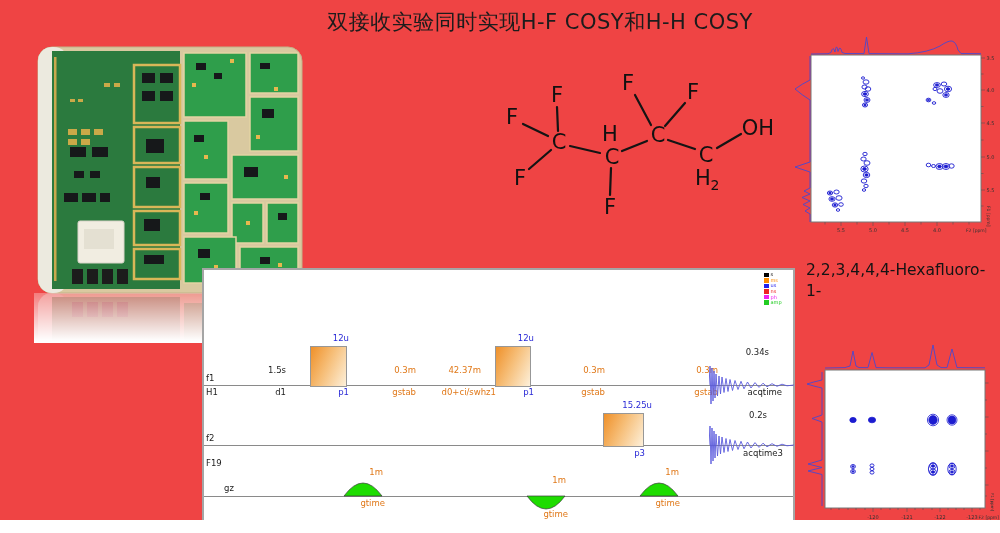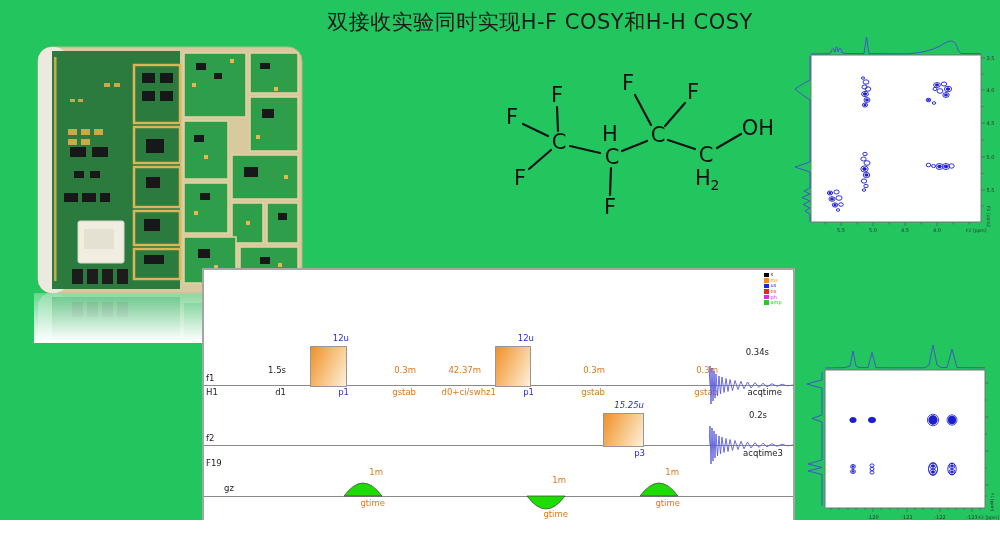--- a/index.html
+++ b/index.html
@@ -1,16 +1,16 @@
 <!DOCTYPE html>
 <html><head>
 <meta charset="utf-8">
 <style>
   html,body{margin:0;padding:0;background:#fff;}
-  .stage{position:relative;width:1000px;height:520px;background:#22c55e;overflow:hidden;
+  .stage{position:relative;width:1000px;height:520px;background:#ef4444;overflow:hidden;
          font-family:"DejaVu Sans","Liberation Sans",sans-serif;}
   .abs{position:absolute;}
   
   .slide-title{left:210px;top:8px;width:660px;text-align:center;font-size:21px;color:#1c1c1c;letter-spacing:0.5px;}
   
   .compound{left:806px;top:260px;width:194px;font-size:15.5px;line-height:21px;color:#141414;}
   
   .panel{left:202px;top:268px;width:589px;height:253px;border:2px solid #a5a5a5;background:#fff;}
   .ch-line{position:absolute;left:0;width:100%;height:1px;background:#8a8a8a;}
   .pl{position:absolute;font-size:8.5px;line-height:10px;text-align:right;white-space:nowrap;}
@@ -255,20 +255,21 @@
       <text x="53" y="204" text-anchor="middle">5.5</text>
       <text x="85" y="204" text-anchor="middle">5.0</text>
       <text x="117" y="204" text-anchor="middle">4.5</text>
       <text x="149" y="204" text-anchor="middle">4.0</text>
       <text x="178" y="204" font-size="4.5">F2 [ppm]</text>
       <text x="199" y="178" font-size="4.5" transform="rotate(90 199 178)">F1 [ppm]</text>
     </g>
   </svg>
 
   <div class="abs compound">
+    <div>2,2,3,4,4,4-Hexafluoro-1-</div>
   </div>
 
   <svg class="abs" style="left:795px;top:338px;" width="205" height="192" viewBox="0 0 205 192">
     <rect x="30" y="32" width="160" height="138" fill="#ffffff" stroke="#777" stroke-width="1"></rect>
     <path d="M30 30 L50 29.6 L55 28 L58 13 L61 28 L64 29.6 L73 29.6 L77 14.5 L81 29.6 L95 29.8 L130 29.8 L134 27 L138 7 L142 27 L146 29.6 L152 29.6 L157 11 L162 29.6 L190 29.8" fill="none" stroke="#4848d0" stroke-width="0.9"></path>
     <path d="M27 34 L27 42 Q18 44 12 46 Q18 48 27 50 L27 77 L17 80.5 L27 84 L27 122 L13 126 L27 129.5 L13 133 L27 136.5 L27 168" fill="none" stroke="#4848d0" stroke-width="0.9"></path>
     <g>
       <g fill="#1c1cd0" stroke="#1c1cd0" stroke-width="0.8">
         <ellipse cx="58" cy="82" rx="3.2" ry="2.6"></ellipse>
         <ellipse cx="77" cy="82" rx="3.6" ry="2.8"></ellipse>
@@ -367,21 +368,21 @@
 
     <svg class="abs" style="left:505px;top:95px;" width="85" height="40" viewBox="0 0 85 40">
       <polyline points="0,20 1,1 2,39 3,3 4,36 5,6 6,33 7,9 8.5,31 10,11 11.5,29 13,12 15,27.5 17,13.5 19,26.5 21,14.5 23.5,25.5 26,15.5 29,24.5 32,16.3 35,23.8 38.5,17 42,23 46,17.6 50,22.4 54,18.2 58,21.8 63,18.7 68,21.3 73,19.2 78,20.8 85,20" fill="none" stroke="#5b5bdc" stroke-width="0.9"></polyline>
     </svg>
     <span class="pl c-bk" style="left:521px;width:44px;top:77px;">0.34s</span>
     <span class="pl c-bk" style="left:530px;width:48px;top:117px;">acqtime</span>
 
     <span class="pl pl-left c-bk" style="left:2px;top:163px;">f2</span>
     <span class="pl pl-left c-bk" style="left:2px;top:188px;">F19</span>
     <div class="pulse" style="left:399px;top:143px;width:39px;height:32px;"></div>
-    <span class="pl c-bl" style="left:380px;width:60px;top:130px;font-style:italic;">15.25u</span>
+    <span class="pl c-bl" style="left:388px;width:60px;top:130px;">15.25u</span>
     <span class="pl c-bl" style="left:395px;width:46px;top:178px;">p3</span>
     <svg class="abs" style="left:505px;top:155px;" width="85" height="40" viewBox="0 0 85 40">
       <polyline points="0,20 1,1 2,39 3,3 4,36 5,6 6,33 7,9 8.5,31 10,11 11.5,29 13,12 15,27.5 17,13.5 19,26.5 21,14.5 23.5,25.5 26,15.5 29,24.5 32,16.3 35,23.8 38.5,17 42,23 46,17.6 50,22.4 54,18.2 58,21.8 63,18.7 68,21.3 73,19.2 78,20.8 85,20" fill="none" stroke="#5b5bdc" stroke-width="0.9"></polyline>
     </svg>
     <span class="pl c-bk" style="left:519px;width:44px;top:140px;">0.2s</span>
     <span class="pl c-bk" style="left:527px;width:52px;top:178px;">acqtime3</span>
 
     <span class="pl pl-left c-bk" style="left:20px;top:213px;">gz</span>
     <svg class="abs" style="left:0;top:196px;" width="589" height="58" viewBox="0 0 589 58">
       <path d="M140 30 Q159 4 178 30 Z" fill="#1edc00" stroke="#3a3a3a" stroke-width="0.7"></path>

